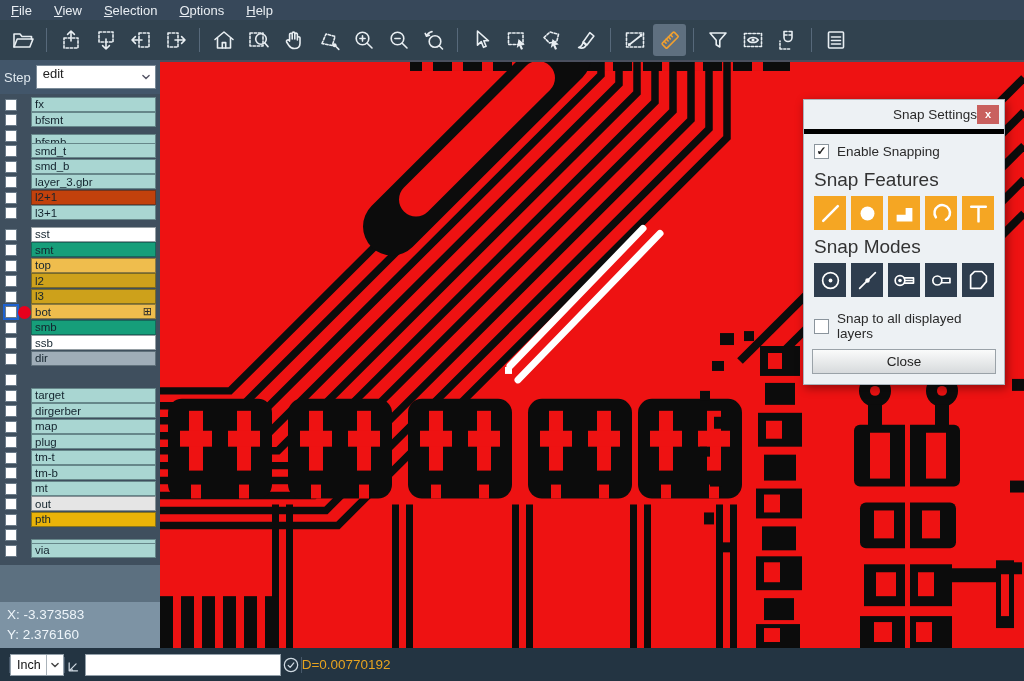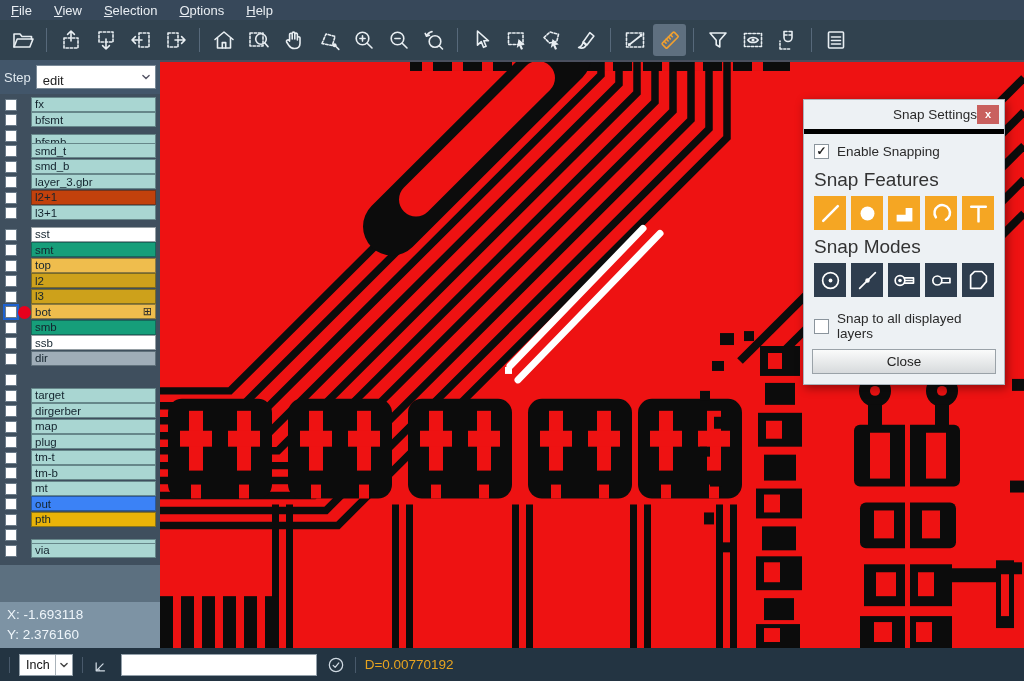--- a/index.html
+++ b/index.html
@@ -20,21 +20,21 @@
   .tbtn.active{background:#5f7080;border-radius:3px;color:#f0a030}
   .icn{width:24px;height:24px;fill:none;stroke:currentColor;stroke-width:1.6;
        stroke-linecap:round;stroke-linejoin:round}
   
   #leftpanel{position:absolute;left:0;top:60px;width:160px;bottom:33px;
              background:#3f4f5e;display:flex;flex-direction:column;z-index:4}
   #steprow{height:34px;background:#42566a;display:flex;align-items:center;
            padding:0 4px;gap:5px;flex:none}
   #steplabel{color:#dfe8ef;font-size:13px}
   #stepselect{flex:1;height:24px;background:#fff;border:1px solid #7a8a98;
-              display:flex;align-items:flex-end;font-size:13px;color:#222;
+              display:flex;align-items:flex-start;font-size:13px;color:#222;
               padding-left:6px;justify-content:space-between;box-sizing:border-box}
   .chev{width:18px;height:22px;display:flex;align-items:center;justify-content:center}
   .chev svg{width:14px;height:14px;fill:none;stroke:#556;stroke-width:1.8;stroke-linecap:round}
   #layerlist{flex:none;padding-top:3px}
   .lgroup{margin-bottom:6px}
   .lrow{display:flex;align-items:center;height:15.5px;padding-left:5px;position:relative}
   .lcb{width:12px;height:12px;background:#fff;border:1px solid #6b7b88;
        flex:none;box-sizing:border-box}
   .lrow.active .lcb{outline:2px solid #1e62d0}
   .lgap{width:14px;flex:none;display:flex;justify-content:center;align-items:center}
@@ -69,21 +69,21 @@
   .fbtn.orange{background:var(--orange,#f5a623)}
   .fbtn.dark{background:#2e3d4e}
   .fbtn svg{width:27px;height:27px;stroke:#fff;fill:none;stroke-width:2.2;
             stroke-linecap:round;stroke-linejoin:round}
   .fbtn.dark svg{stroke-width:1.5}
   #dcloseBtn{display:block;margin:6px 8px 10px;width:184px;height:25px;
              background:linear-gradient(#fafbfb,#d7dadc);border:1px solid #9aa2a8;
              font-size:13.5px;color:#222;font-family:inherit}
   
   #statusbar{position:absolute;left:0;right:0;bottom:0;height:33px;background:#233442;
-             display:flex;align-items:center;padding:0 9px;gap:9px;z-index:6}
+             display:flex;align-items:center;padding:0 9px;z-index:6}
   .sdiv{width:1px;height:16px;background:#48596b}
   #unitsel{height:22px;background:#fff;border:1px solid #93a0aa;display:flex;
            align-items:center;font-size:12.5px;color:#111;padding-left:6px;box-sizing:border-box}
   #unitsel .chev svg{stroke:#444}
   #unitsel .chev{border-left:1px solid #aab3ba;margin-left:5px;height:20px;width:16px}
   #cmdinput{width:196px;height:22px;border:1px solid #93a0aa;background:#fff;
             font-size:12px;padding:0 5px;box-sizing:border-box;font-family:inherit}
   .sicon{display:flex;align-items:center}
   .sicon svg{width:20px;height:20px;stroke:#cfd9e2;fill:none;stroke-width:1.5;
              stroke-linecap:round;stroke-linejoin:round}
@@ -496,21 +496,21 @@
         <div class="lrow">
           <span class="lcb"></span>
           <span class="lgap"></span>
           <div class="lname" style="background: rgb(169, 214, 210);">
             <span>mt</span>
           </div>
         </div>
         <div class="lrow">
           <span class="lcb"></span>
           <span class="lgap"></span>
-          <div class="lname" style="background: #3b82f6;">
+          <div class="lname" style="background: #e5e5e5;">
             <span>out</span>
           </div>
         </div>
         <div class="lrow">
           <span class="lcb"></span>
           <span class="lgap"></span>
           <div class="lname" style="background: #eab308;">
             <span>pth</span>
           </div>
         </div>
@@ -525,21 +525,21 @@
           <span class="lcb"></span>
           <span class="lgap"></span>
           <div class="lname" style="background: rgb(169, 214, 210);">
             <span>via</span>
           </div>
         </div>
       </div>
     </div>
   <div id="panelfill"></div>
   <div id="coords">
-    <div>X: -1.693118</div>
+    <div>X: -3.373583</div>
     <div>Y: 2.376160</div>
   </div>
 </div>
 
 <div id="canvas">
   <svg id="pcb" viewBox="0 0 864 588" preserveAspectRatio="none">
       <rect x="0" y="0" width="864" height="588" fill="#ee1212"></rect>
       <rect x="250" y="0" width="380" height="9" fill="#0c0c0c"></rect>
       <rect x="262" y="0" width="11" height="9" fill="#ee1212"></rect>
       <rect x="292" y="0" width="11" height="9" fill="#ee1212"></rect>

